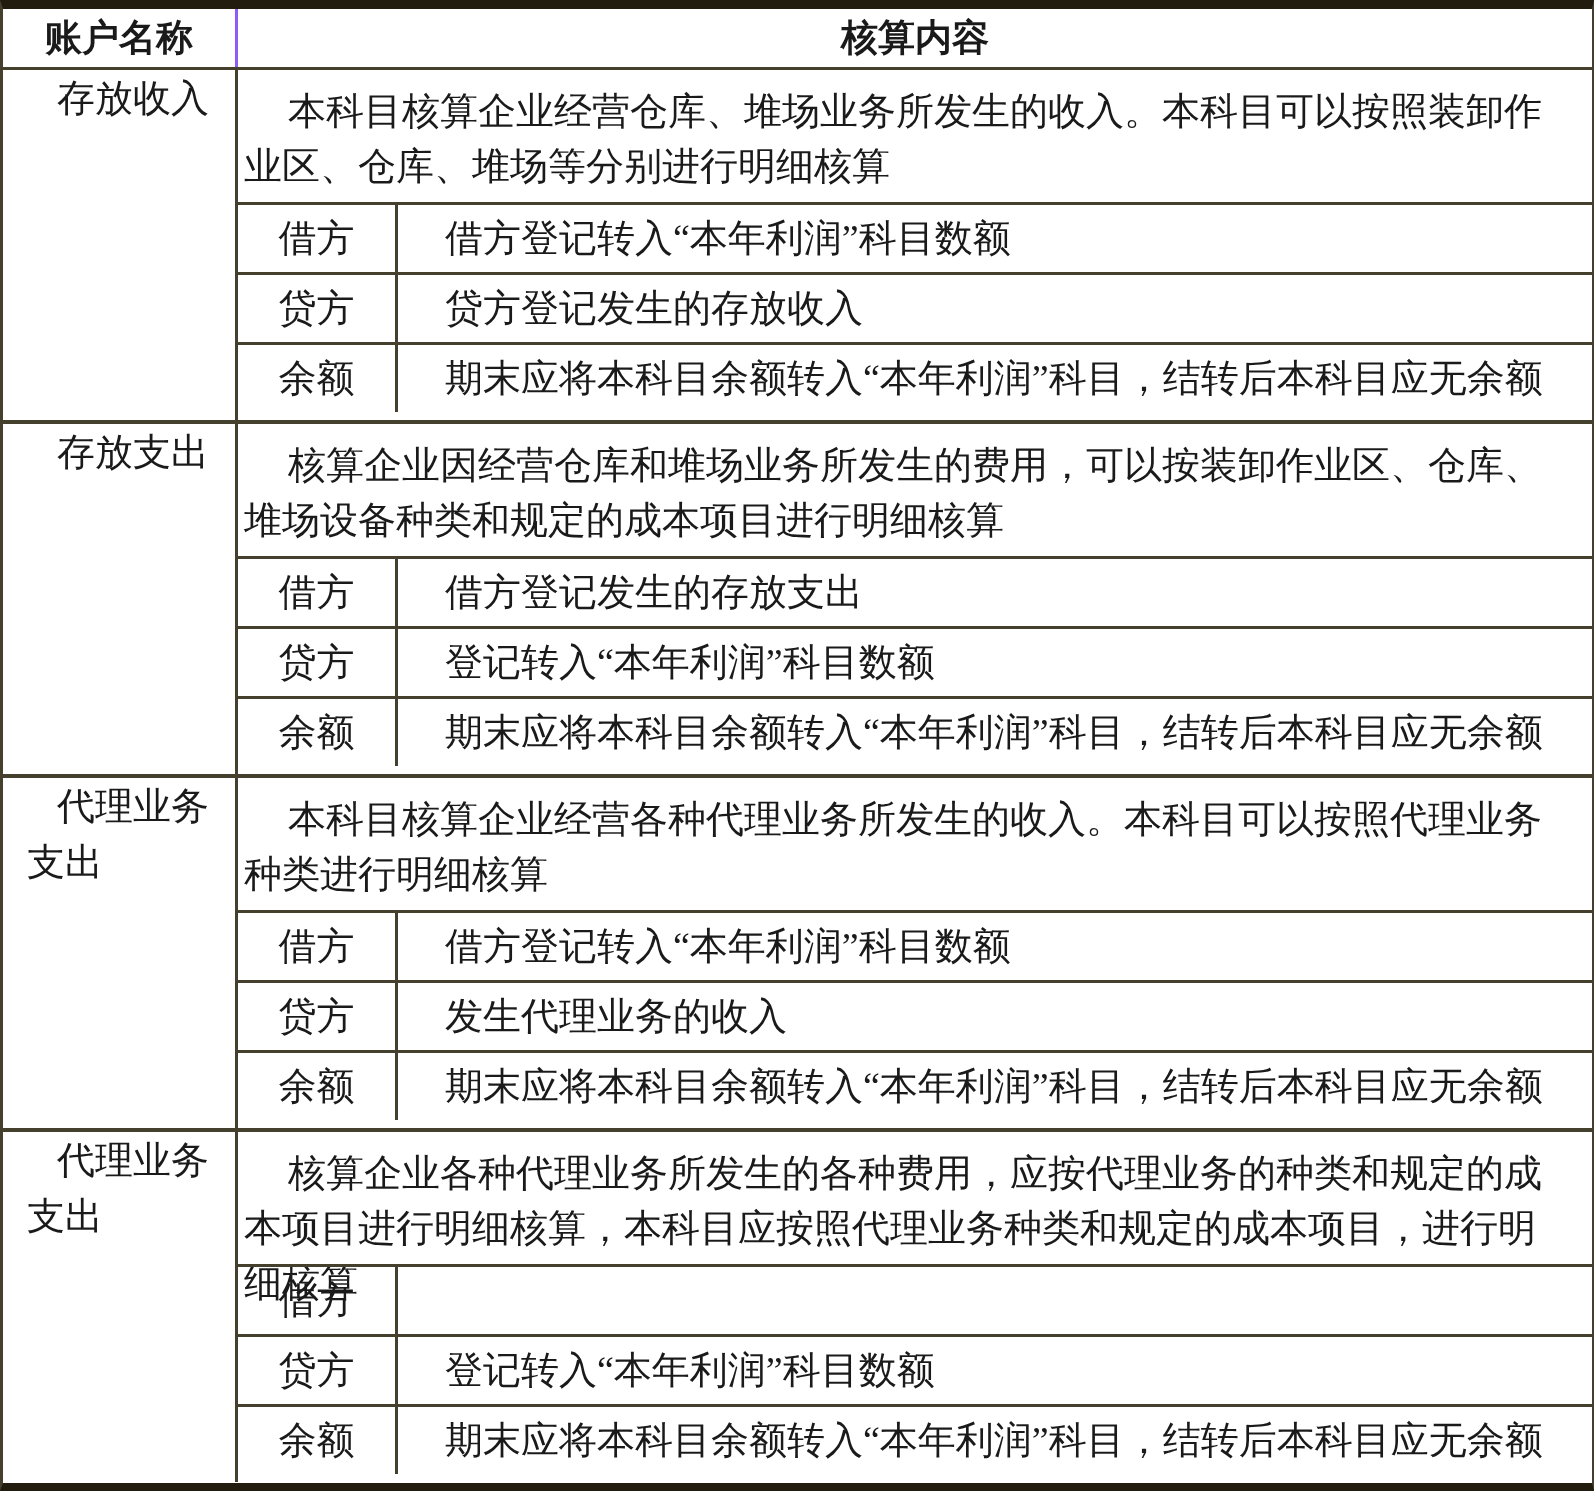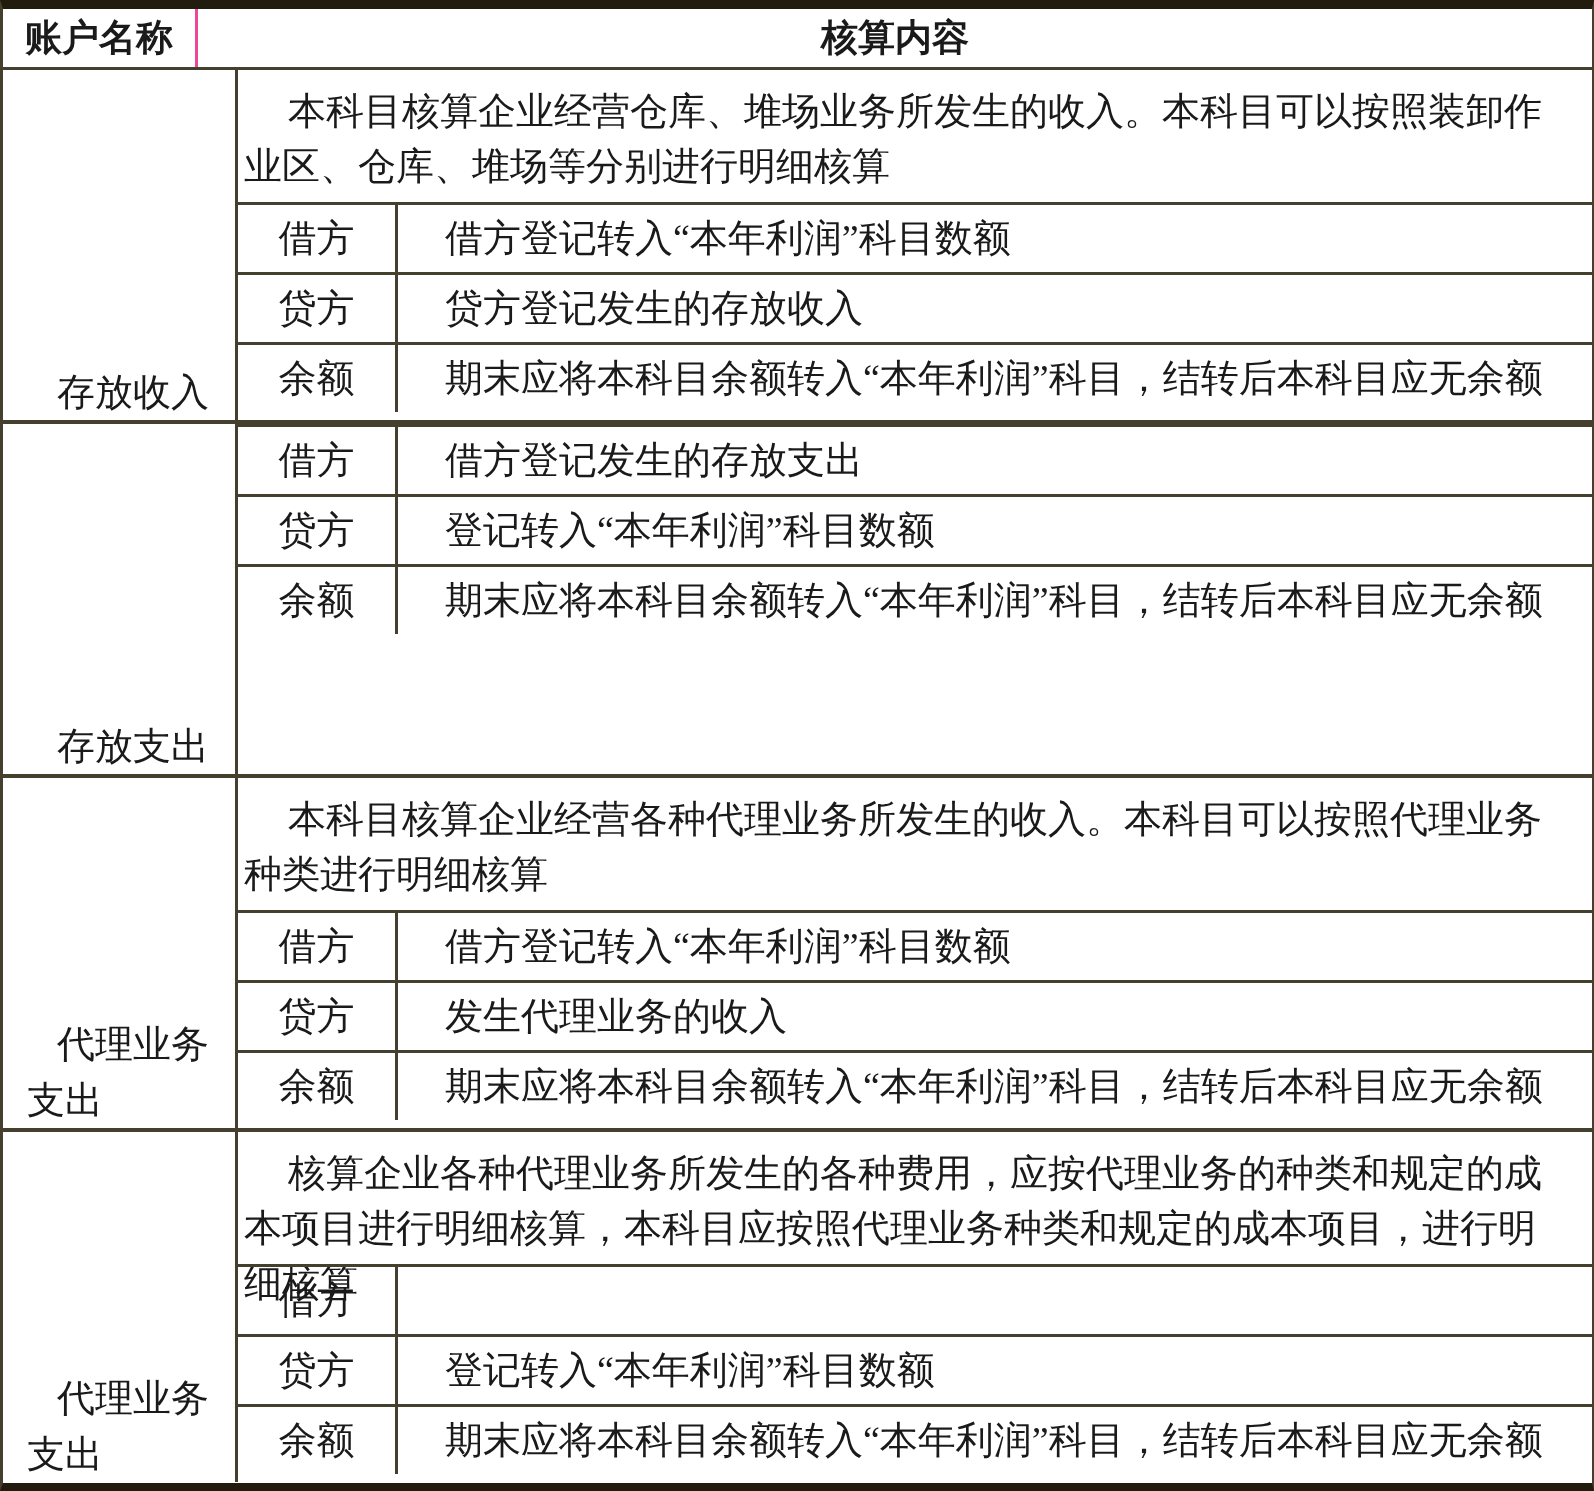--- a/index.html
+++ b/index.html
@@ -24,22 +24,22 @@
   .header-row {
     display: flex;
     height: 58px;
     border-bottom: 3px solid #45402e;
     font-family: "Liberation Sans", "DejaVu Sans", sans-serif;
     font-weight: bold;
     font-size: 37px;
   }
   .header-account {
     box-sizing: border-box;
-    width: 195px;
-    border-right: 3px solid #ec4899;
+    width: 235px;
+    border-right: 3px solid #8b5cf6;
     display: flex;
     align-items: center;
     justify-content: center;
   }
   .header-content {
     flex: 1;
     display: flex;
     align-items: center;
     justify-content: center;
     text-align: right;
@@ -50,21 +50,21 @@
     height: 350px;
   }
   .block + .block {
     border-top: 4px solid #45402e;
   }
   .account-cell {
     box-sizing: border-box;
     width: 235px;
     border-right: 3px solid #45402e;
     display: flex;
-    align-items: flex-end;
+    align-items: flex-start;
     padding-left: 24px;
     padding-right: 16px;
   }
   .account-cell .account-label {
     text-indent: 30px;
     line-height: 56px;
   }
   .content-col {
     flex: 1;
     display: flex;
@@ -130,20 +130,21 @@
         <div class="sub-text">期末应将本科目余额转入“本年利润”科目，结转后本科目应无余额</div>
       </div>
     </div>
   </div>
 
   <div class="block">
     <div class="account-cell">
       <span class="account-label">存放支出</span>
     </div>
     <div class="content-col">
+      <div class="desc-cell">核算企业因经营仓库和堆场业务所发生的费用，可以按装卸作业区、仓库、堆场设备种类和规定的成本项目进行明细核算</div>
       <div class="sub-row">
         <div class="sub-label">借方</div>
         <div class="sub-text">借方登记发生的存放支出</div>
       </div>
       <div class="sub-row">
         <div class="sub-label">贷方</div>
         <div class="sub-text">登记转入“本年利润”科目数额</div>
       </div>
       <div class="sub-row">
         <div class="sub-label">余额</div>

